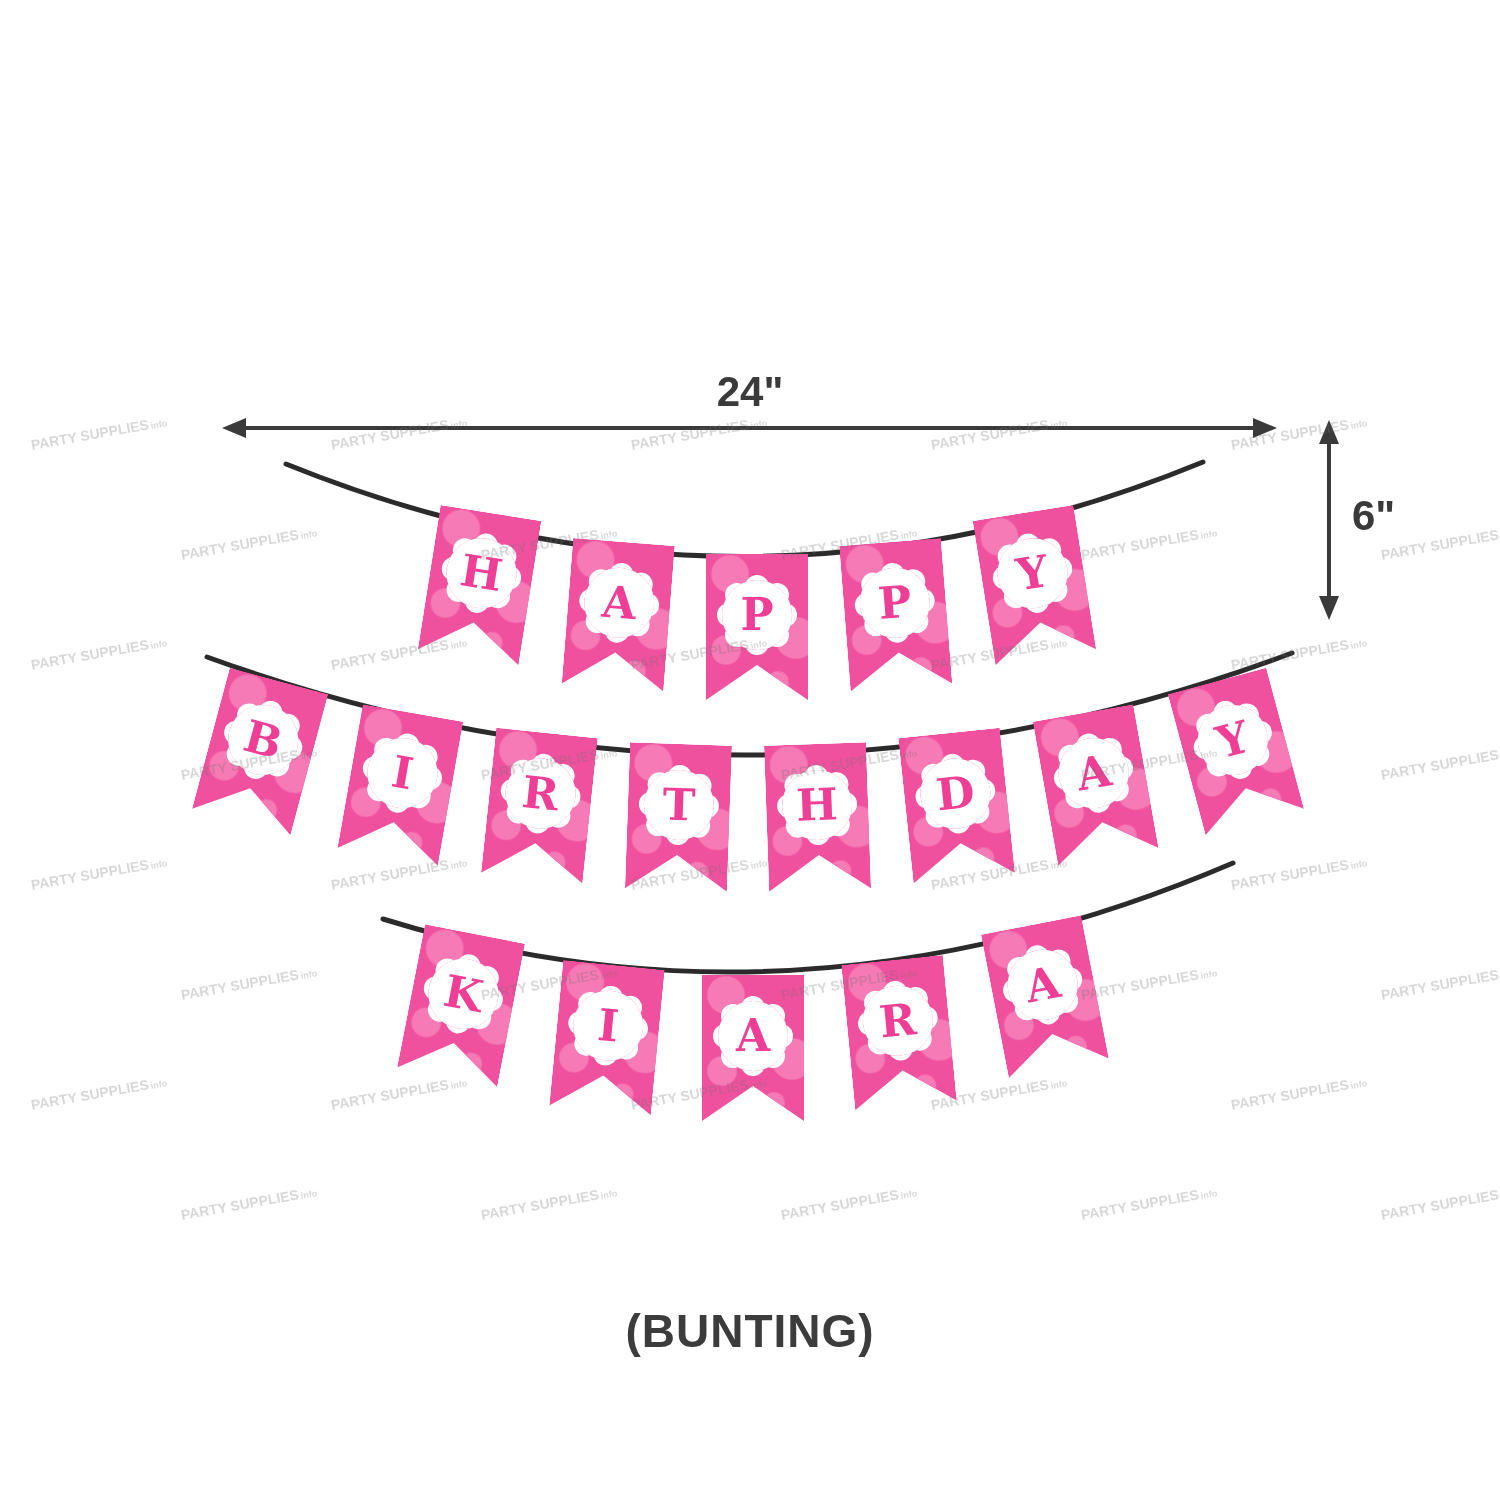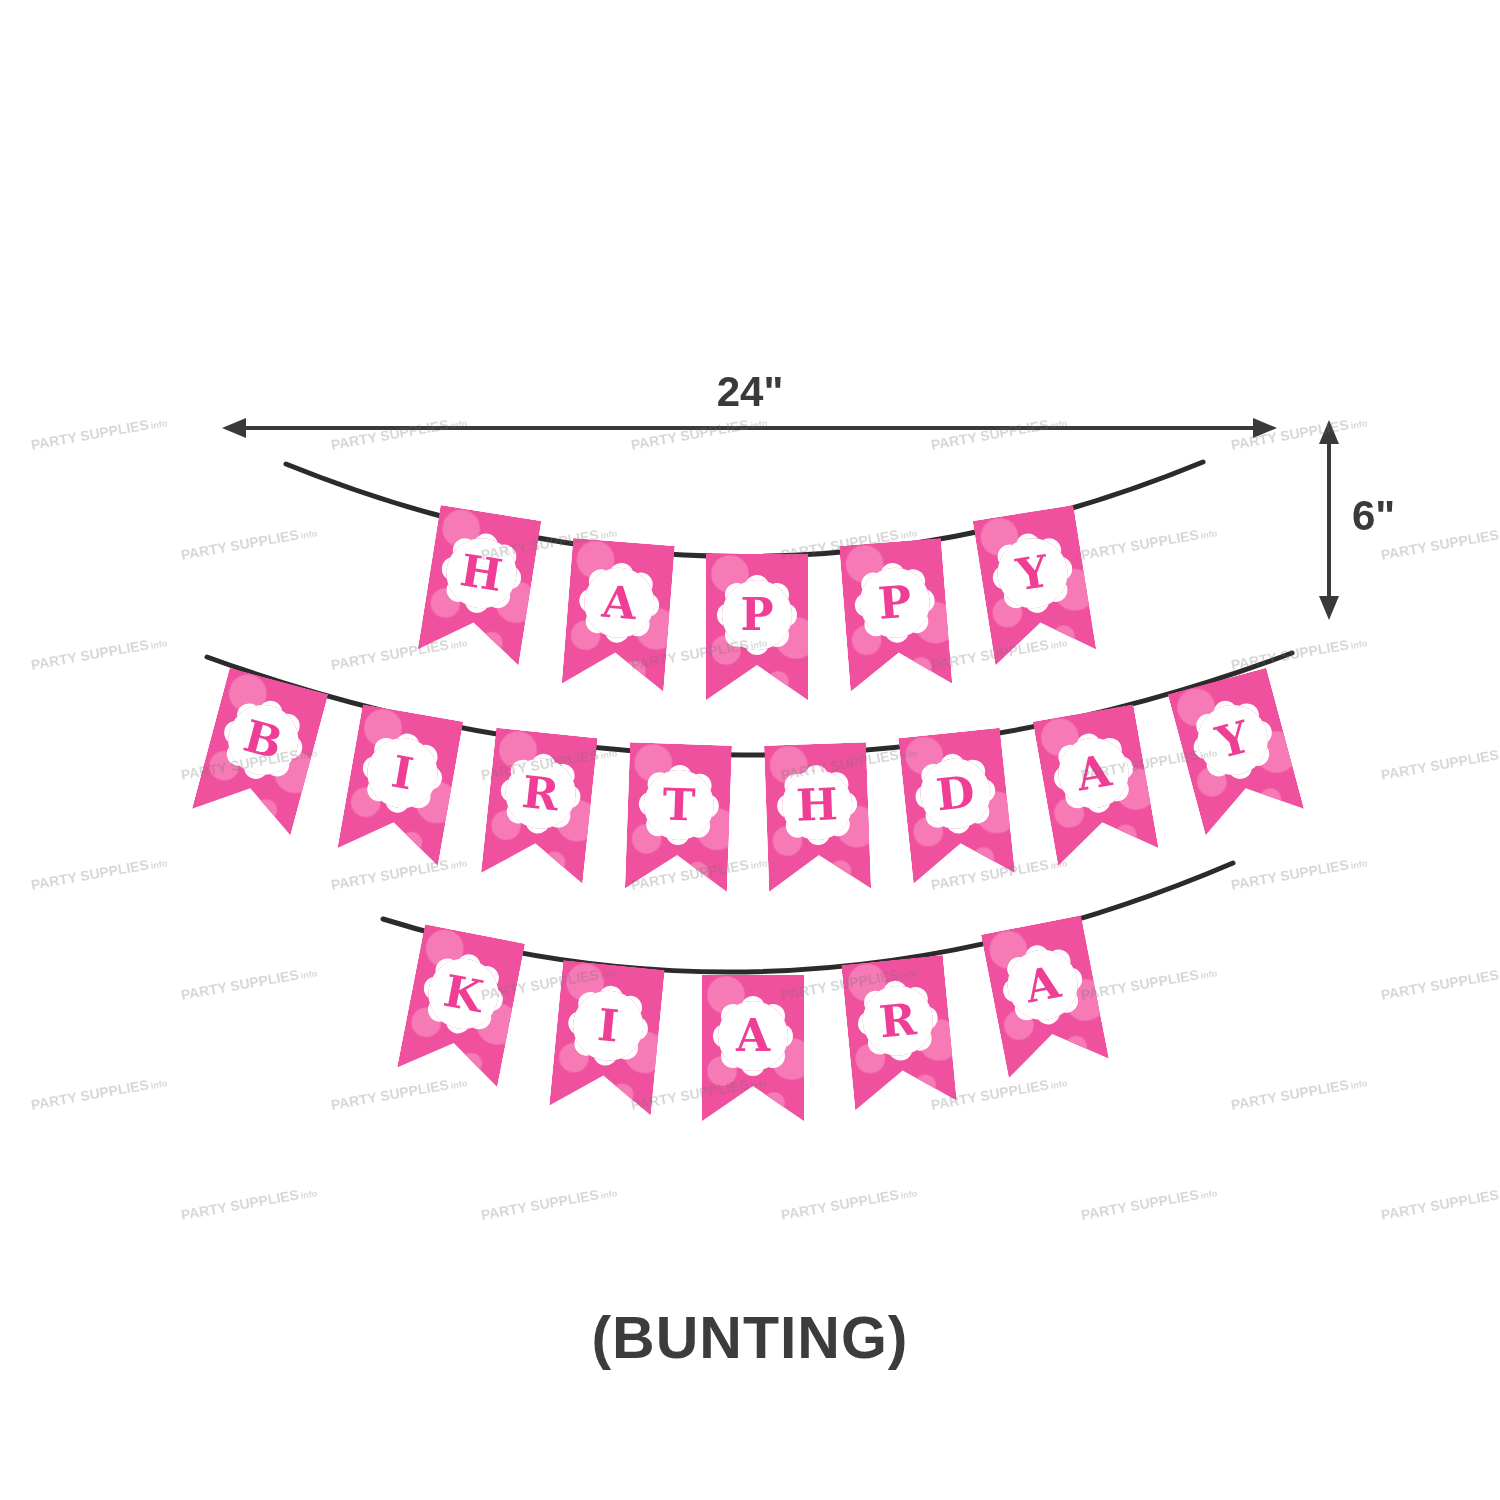--- a/index.html
+++ b/index.html
@@ -13,21 +13,21 @@
   .dim-label{
     position:absolute;z-index:4;color:#3a3a3a;font-weight:bold;
     font-family:"Liberation Sans", sans-serif;
   }
   .dim-w{left:690px;top:368px;width:120px;text-align:center;font-size:42px;}
   .dim-h{left:1352px;top:492px;font-size:42px;}
 
   
   .caption{
     position:absolute;z-index:4;left:0;top:1304px;width:1500px;text-align:center;
-    color:#3c3c3c;font-weight:bold;font-size:59px;letter-spacing:1px;
+    color:#3c3c3c;font-weight:bold;font-size:46px;letter-spacing:1px;
     font-family:"Liberation Sans", sans-serif;
   }
 
   
   .flags-layer{position:absolute;left:0;top:0;width:100%;height:100%;z-index:2;}
   .flag{
     position:absolute;width:102px;height:146px;transform-origin:50% 0%;
   }
   .flag-body{
     position:absolute;inset:0;

